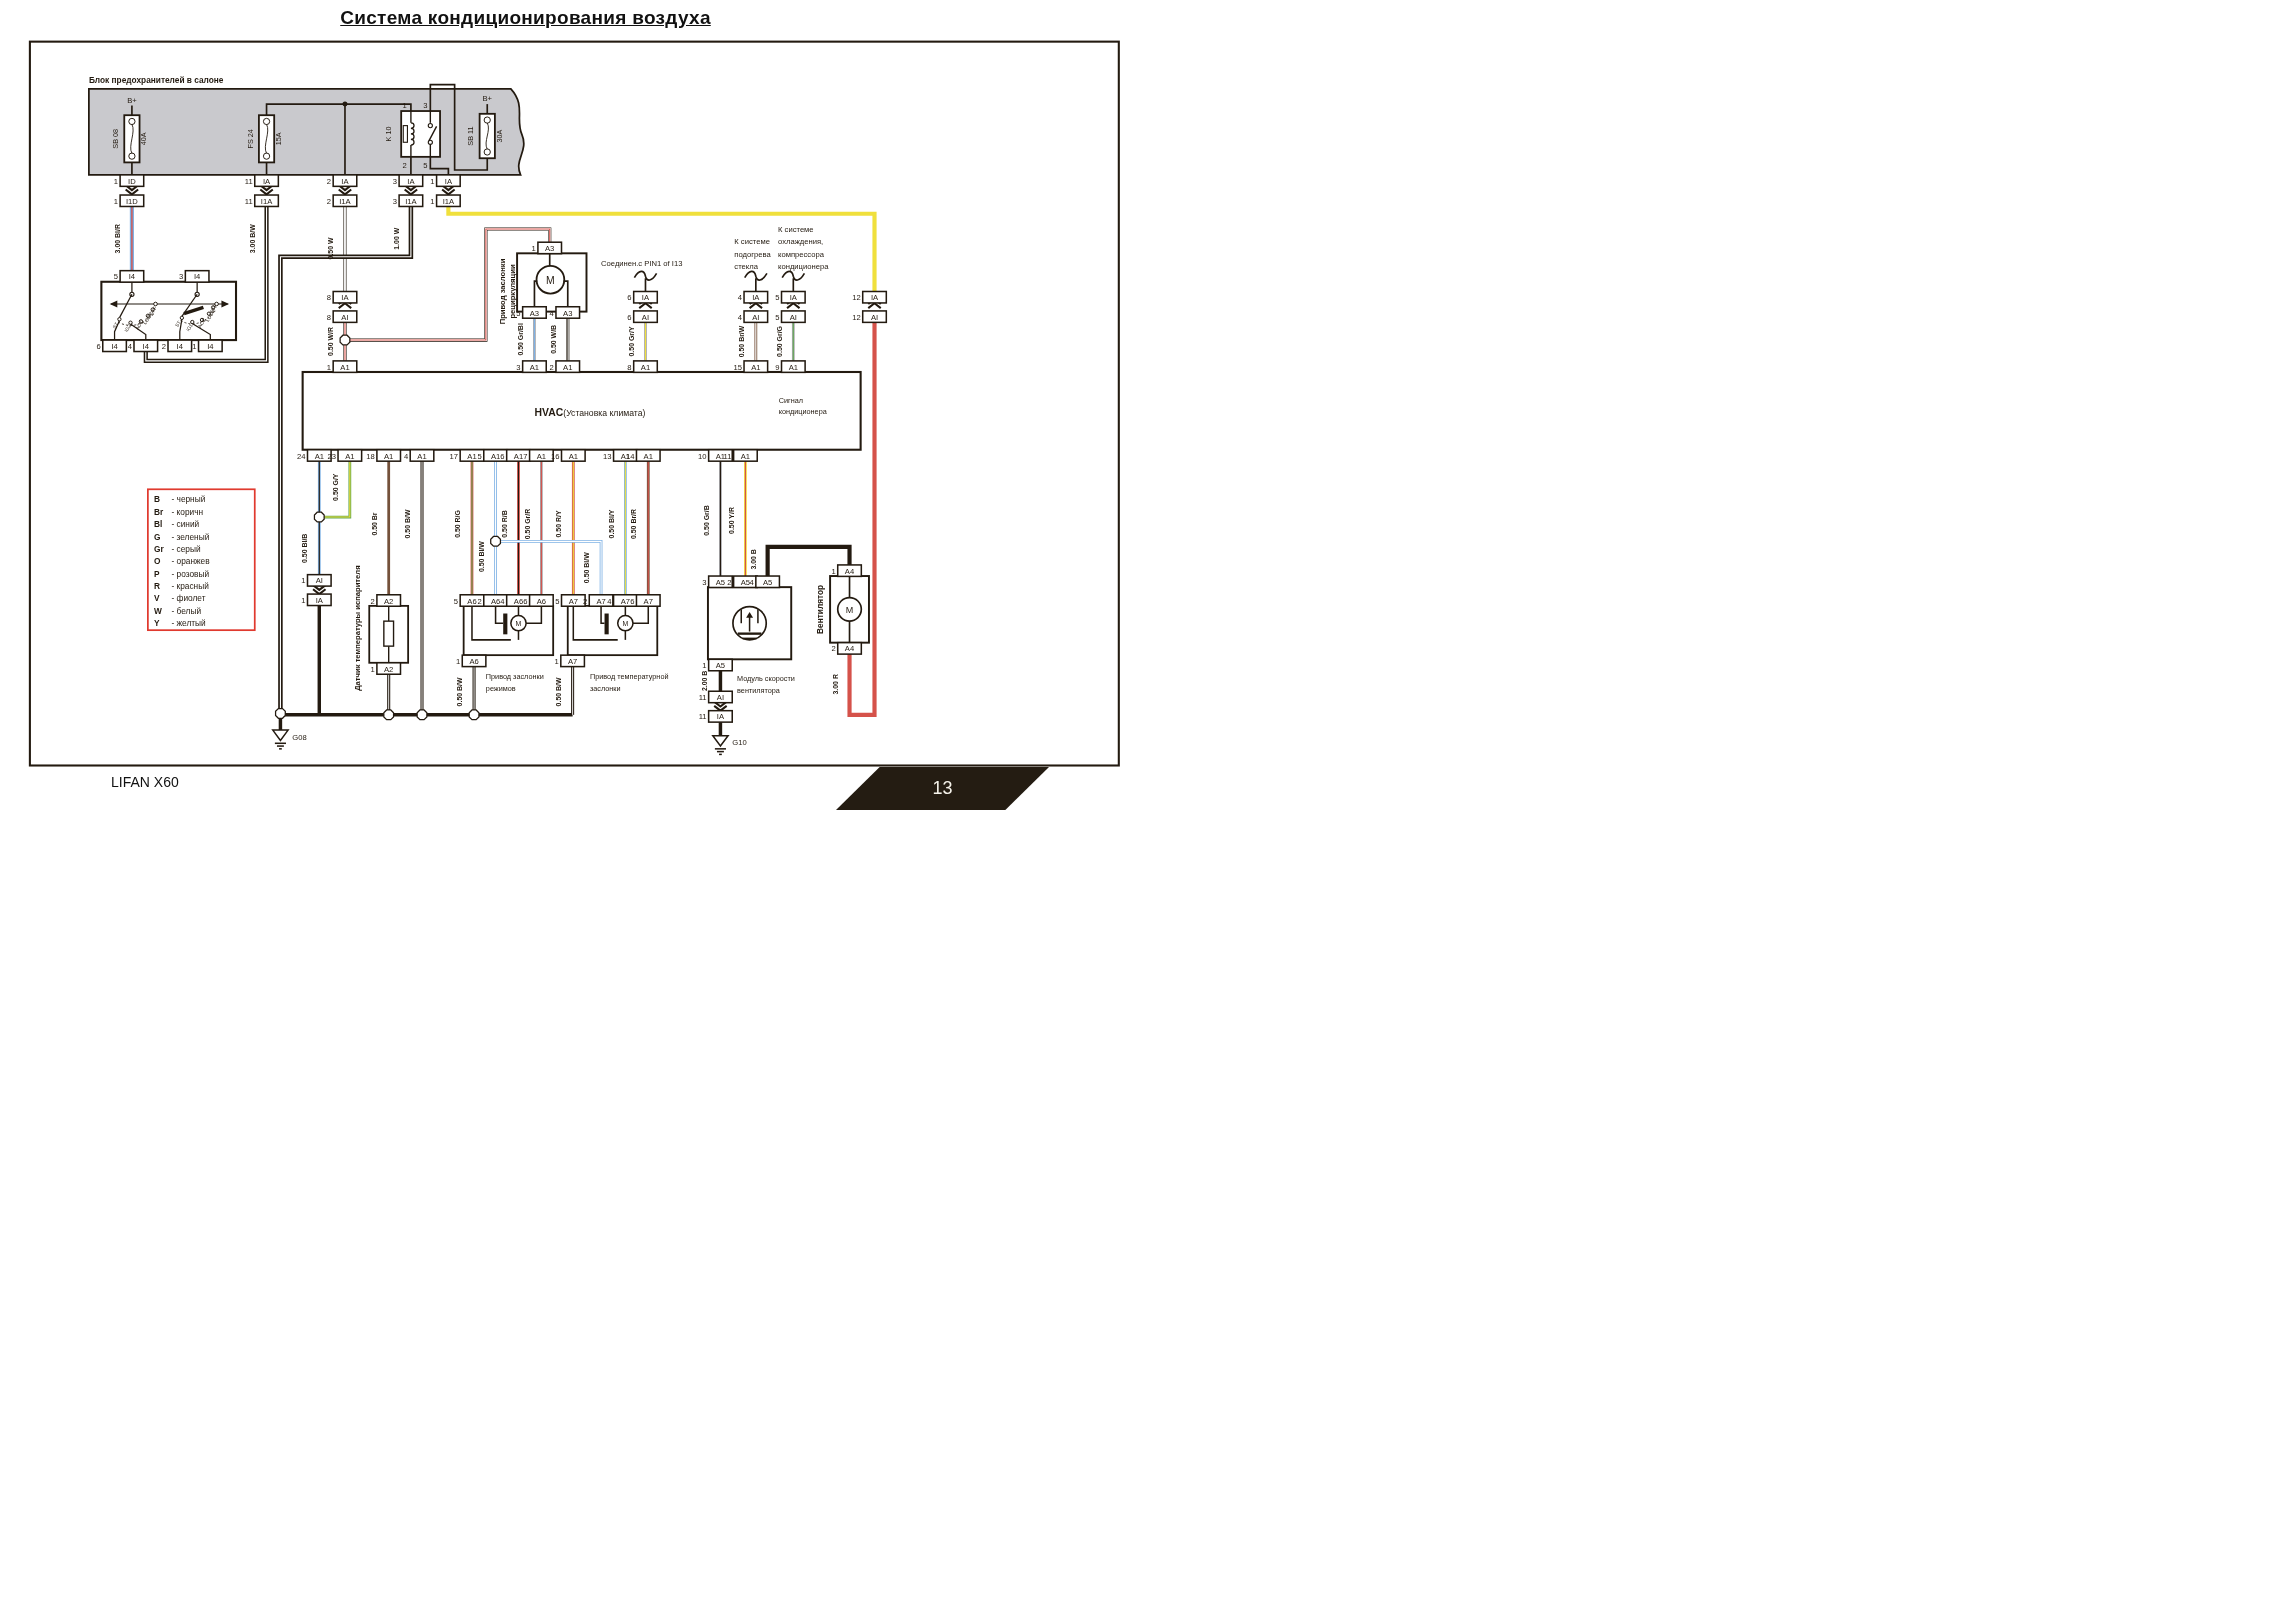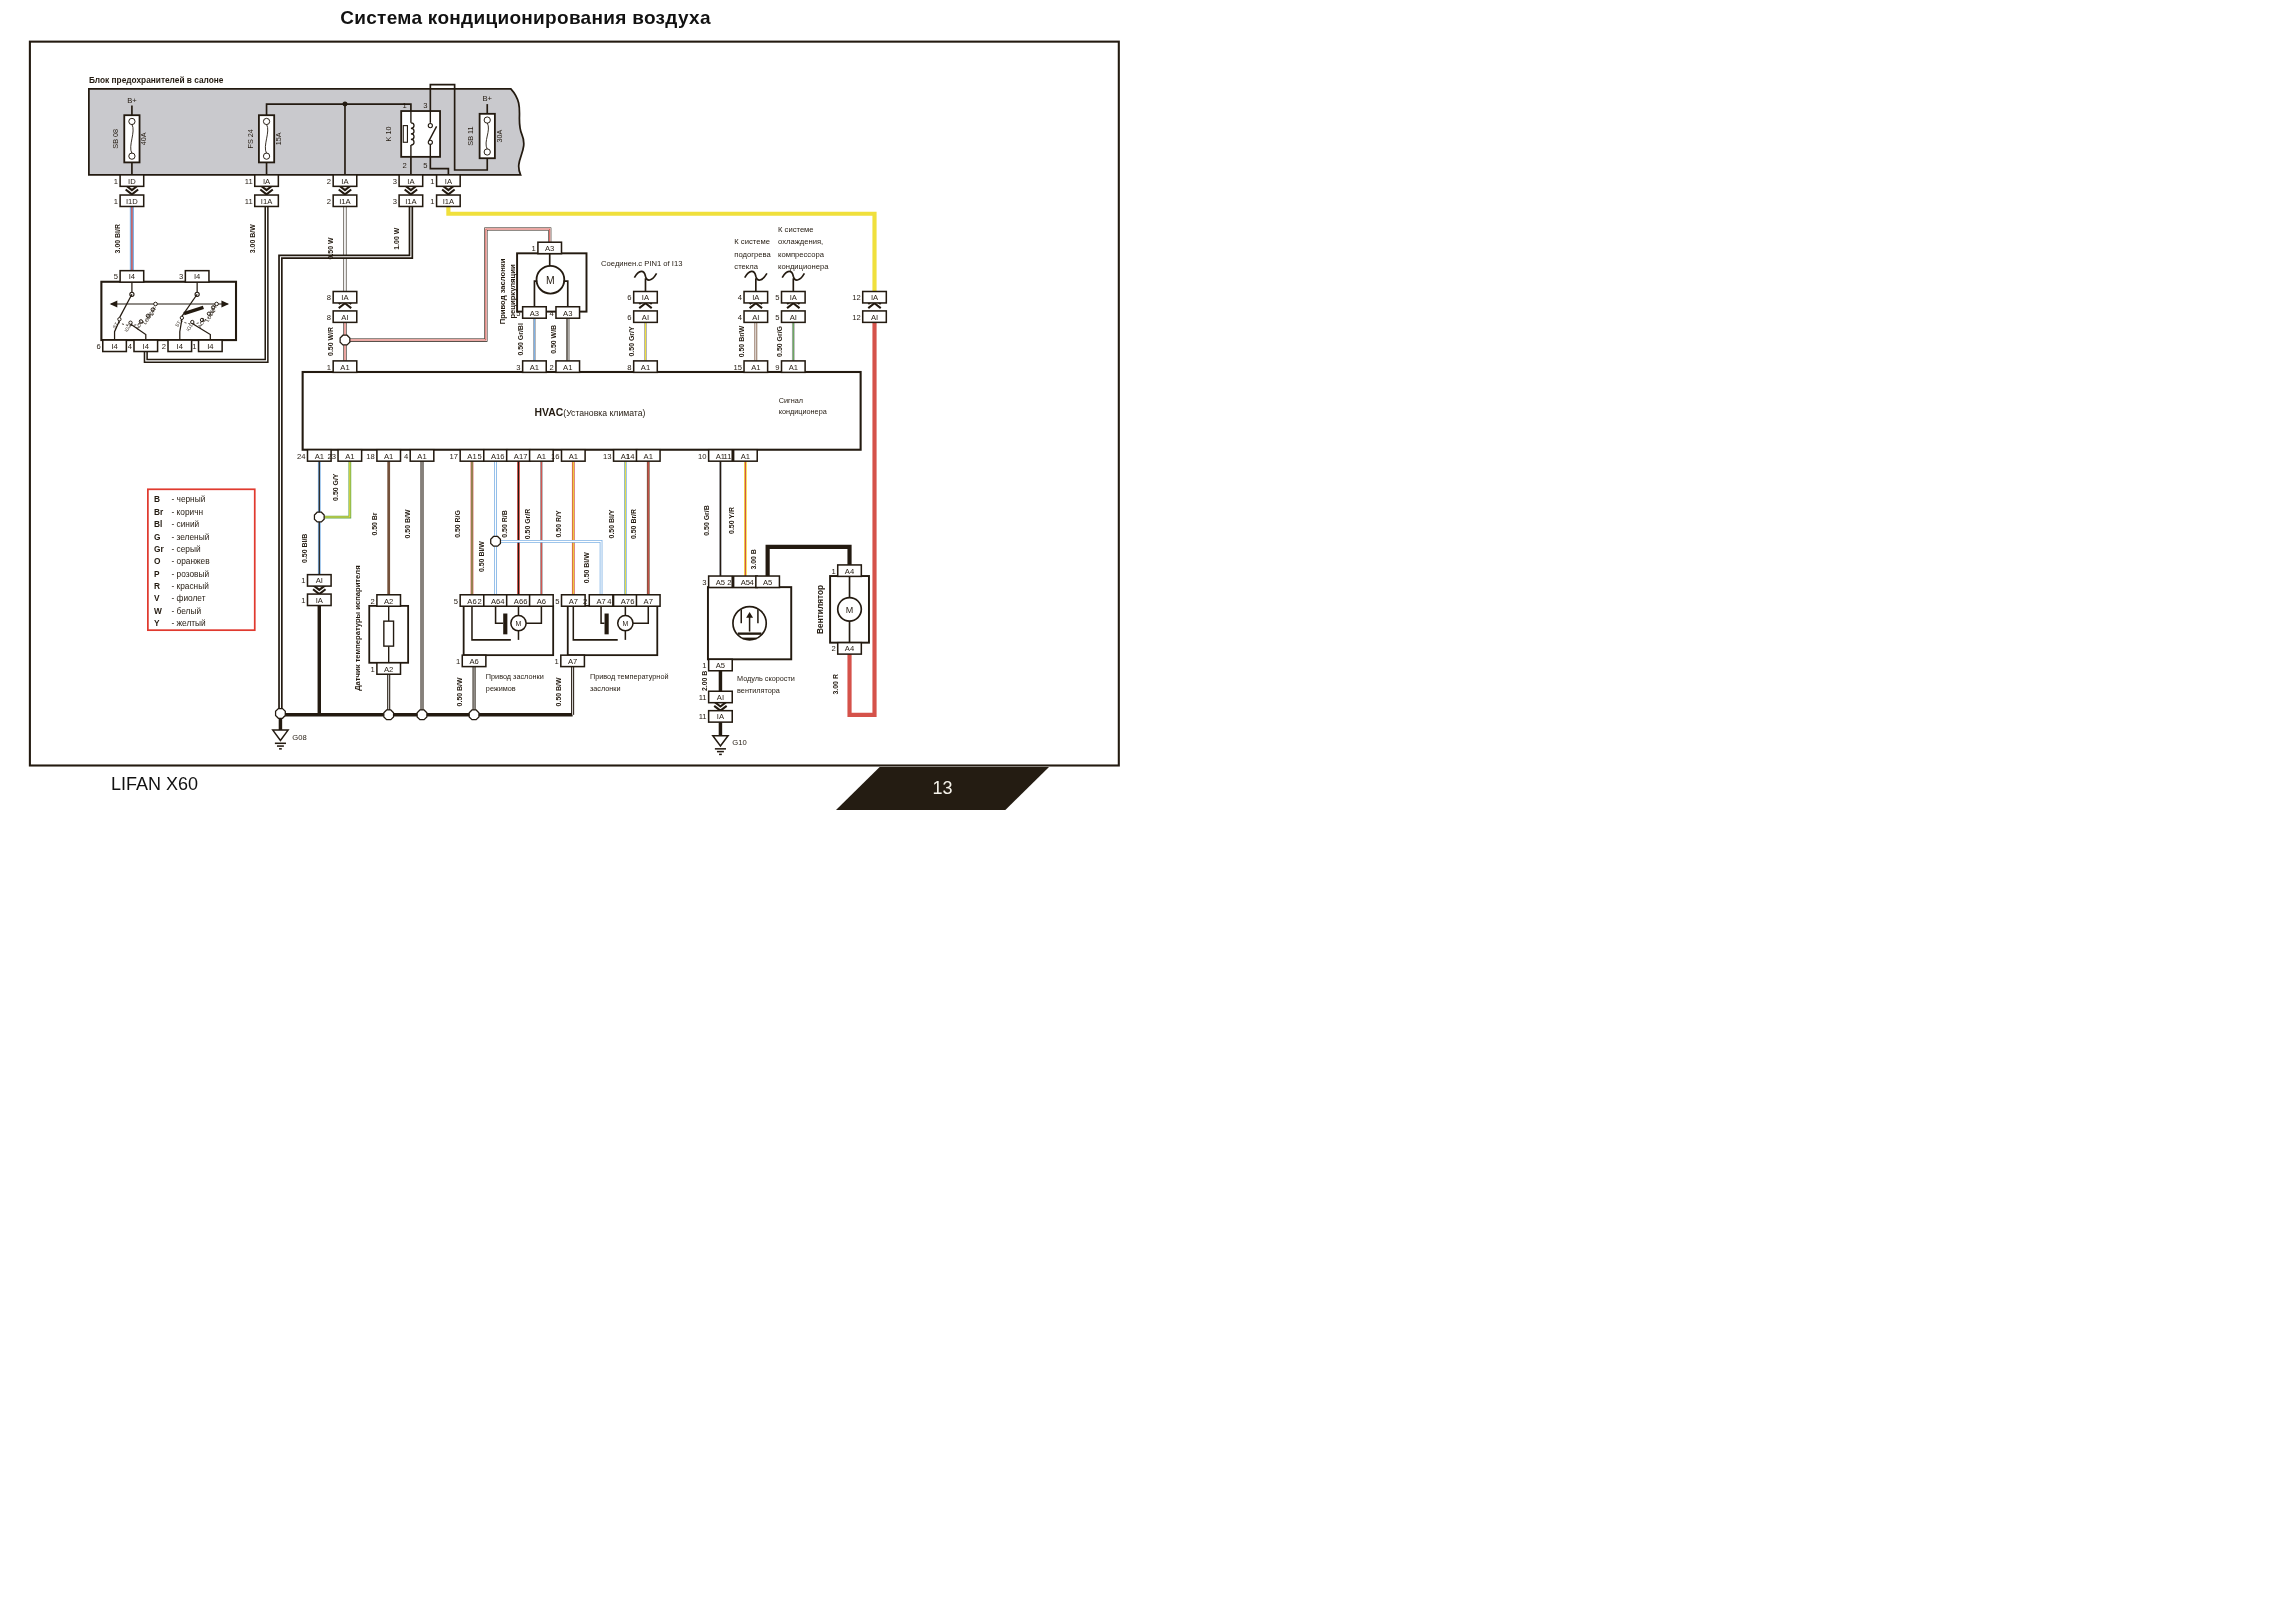--- a/index.html
+++ b/index.html
@@ -1,20 +1,20 @@
 <!DOCTYPE html>
 <html style="font-size:11px"><head>
 <meta charset="utf-8">
 <style>
   html,body{margin:0;padding:0;background:#fff;}
   .page{position:relative;width:1148px;height:812px;background:#fff;overflow:hidden;
         font-family:"Liberation Sans",sans-serif;}
   .title{position:absolute;left:0;top:7px;width:1051px;text-align:center;
-         font-size:19px;font-weight:bold;color:#111;letter-spacing:0.3px;}
-  .footer-model{position:absolute;left:111px;top:774px;font-size:18px;color:#111;}
+         font-size:19px;font-weight:bold;color:#111;letter-spacing:0.3px;text-decoration:underline;}
+  .footer-model{position:absolute;left:111px;top:774px;font-size:14px;color:#111;}
   .page-tab{position:absolute;left:836px;top:767px;width:213px;height:43px;
             clip-path:polygon(20.5% 0,100% 0,79.5% 100%,0 100%);
             display:flex;align-items:center;justify-content:center;}
   .page-tab span{color:#f5f2ea;font-size:18px;}
   svg text{font-family:"Liberation Sans",sans-serif;fill:#231a10;}
 </style>
 </head>
 <body>
 
 <div class="page">

